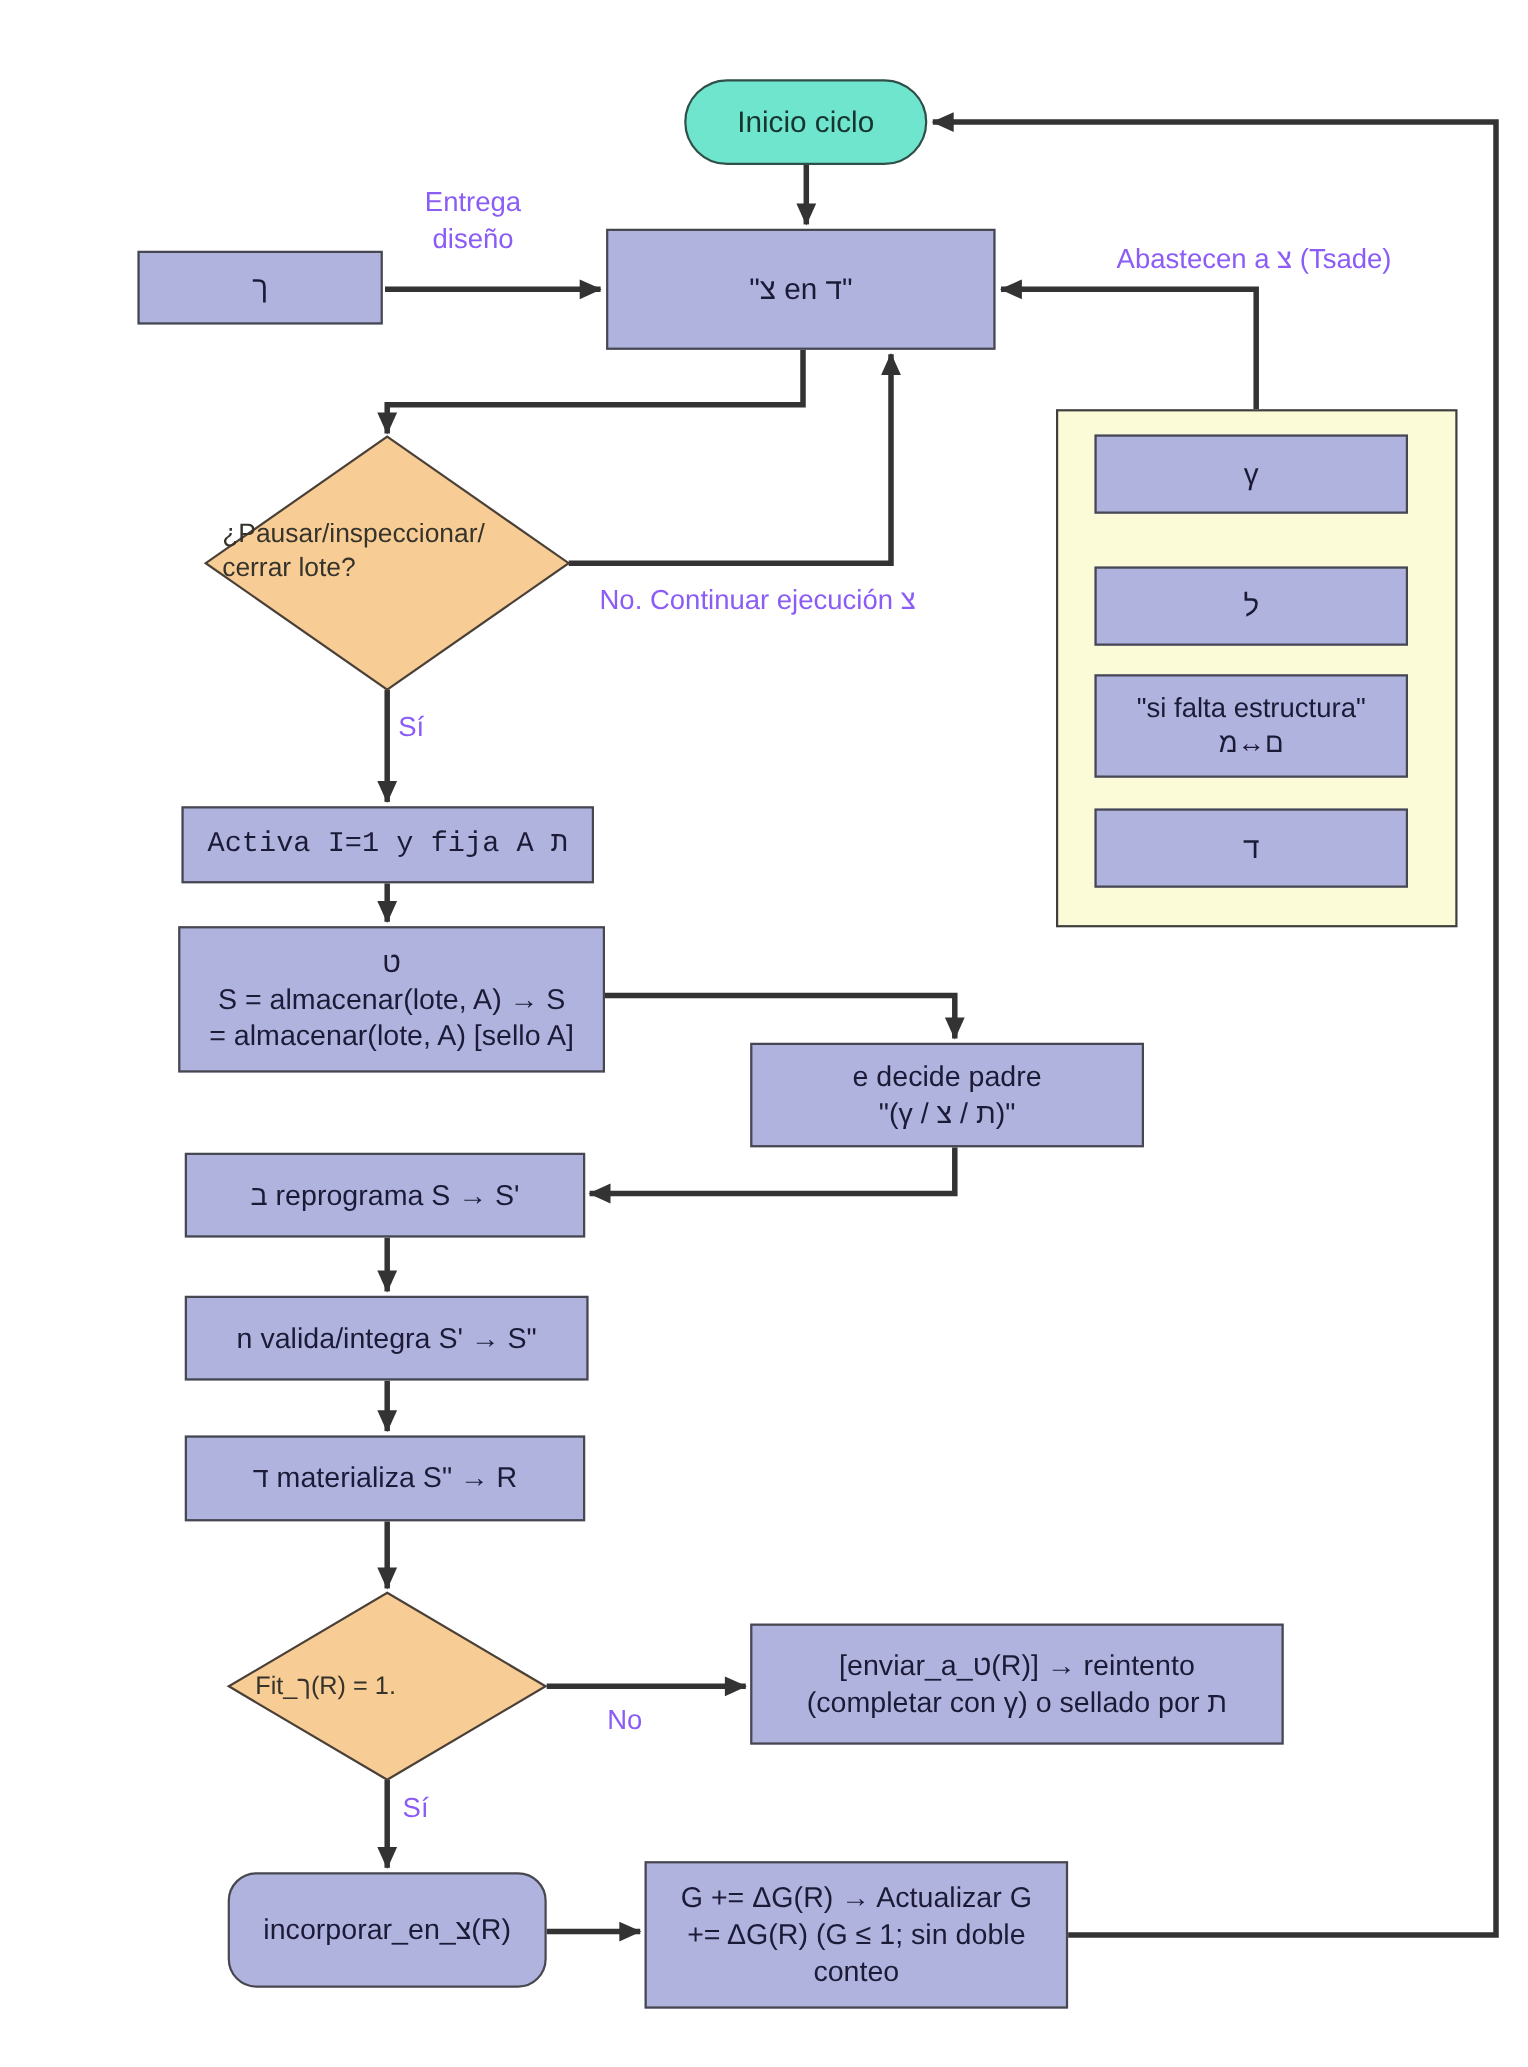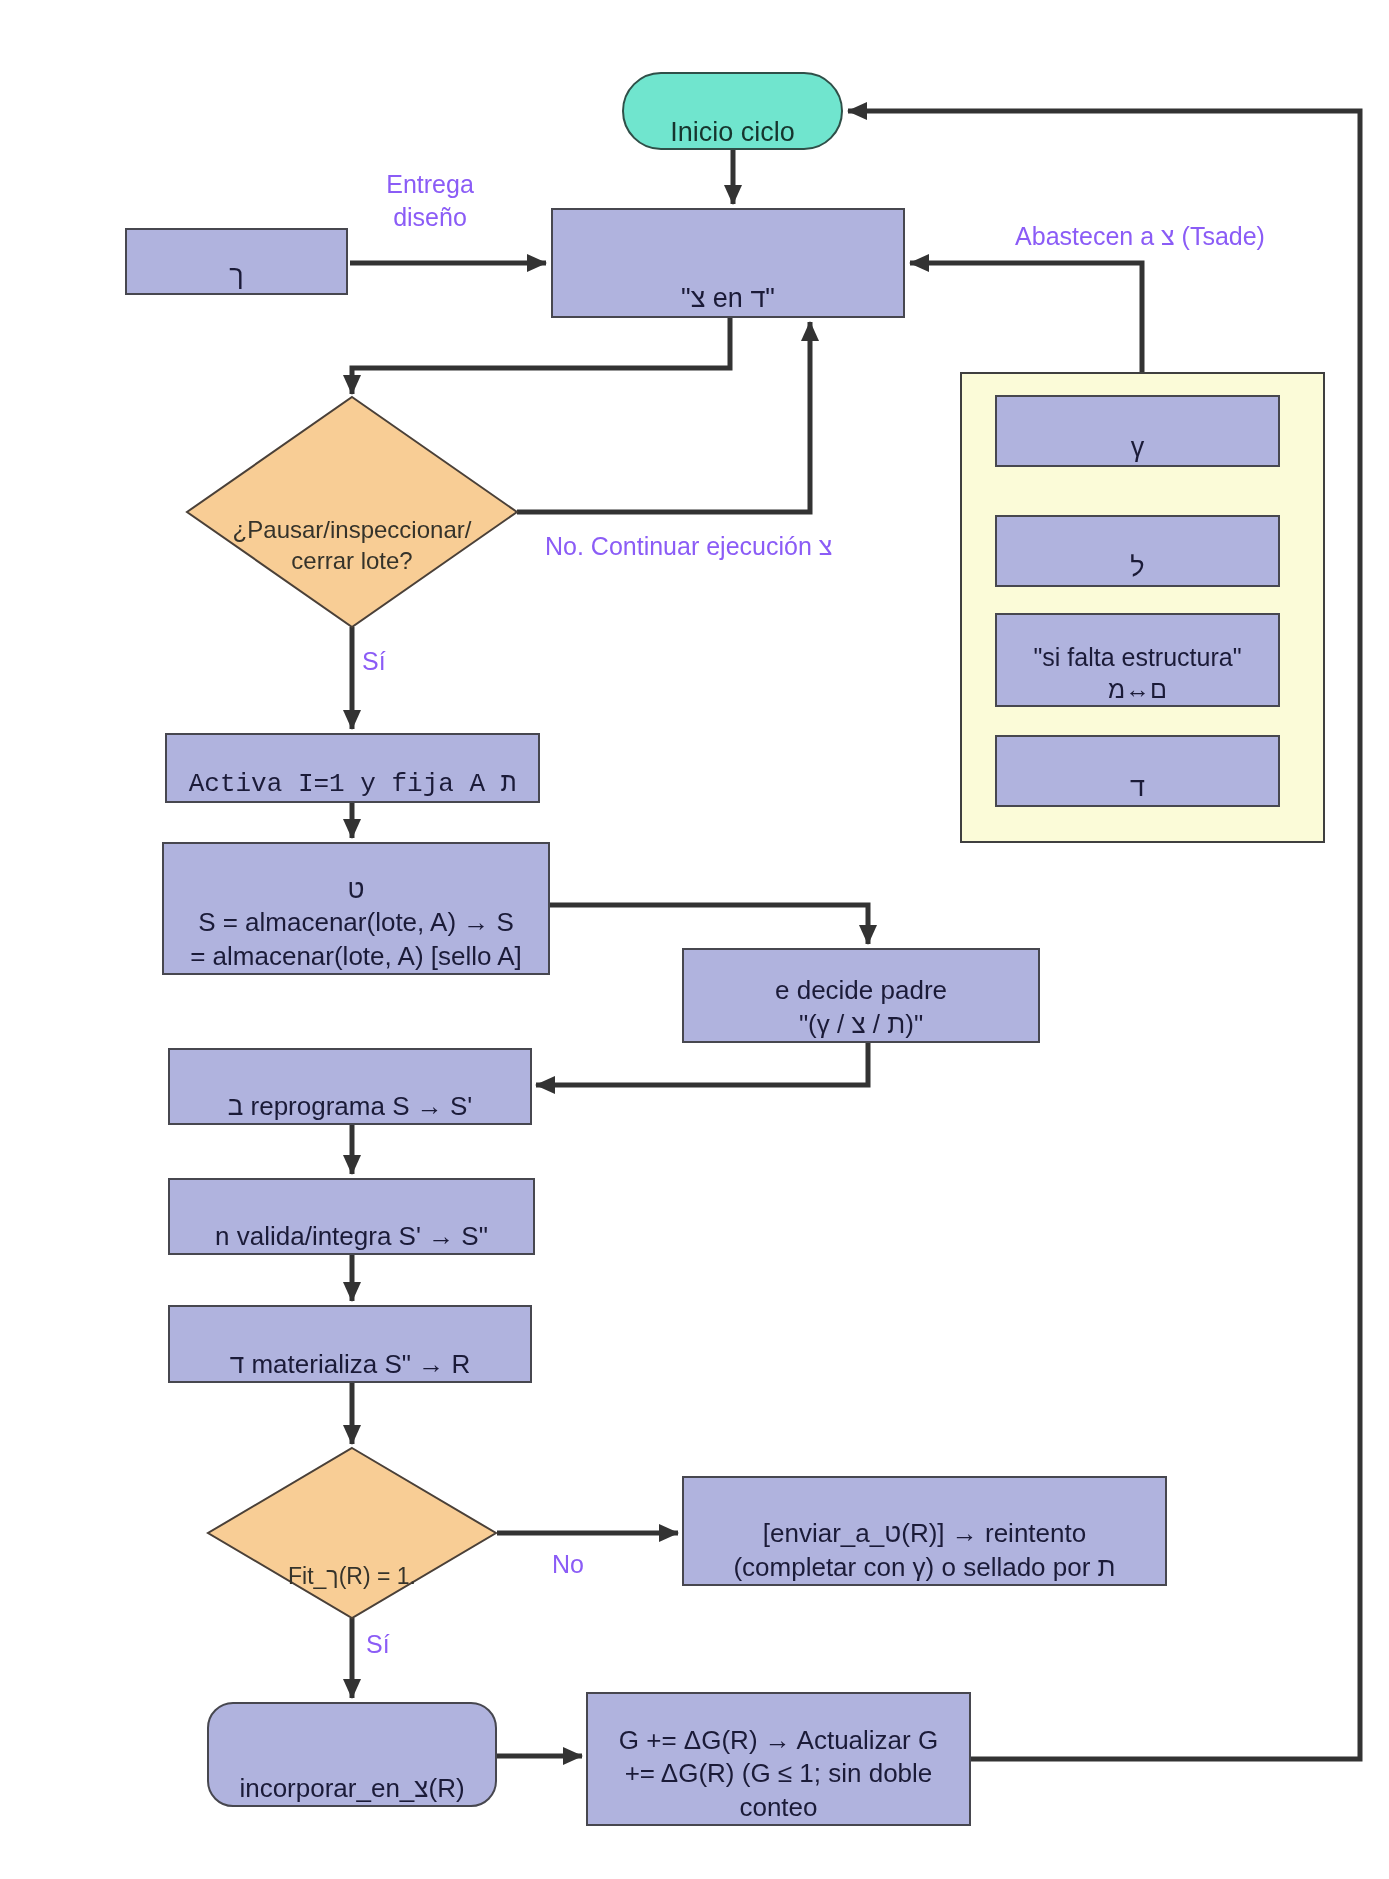--- a/index.html
+++ b/index.html
@@ -3,28 +3,28 @@
 <meta charset="utf-8">
 <style>
   html,body{margin:0;padding:0;background:#ffffff;}
   #canvas{
     position:relative;width:1389px;height:1879px;background:#ffffff;overflow:hidden;
     font-family:"Liberation Sans","DejaVu Sans",sans-serif;
   }
   #edges{position:absolute;left:0;top:0;width:1389px;height:1879px;}
   .node{
     position:absolute;box-sizing:border-box;display:flex;flex-direction:column;
-    align-items:center;justify-content:flex-end;text-align:center;
+    align-items:center;justify-content:center;text-align:center;
   }
   .rect{background:#B0B3DE;border:2px solid #47474F;color:#1B1B38;font-size:26px;line-height:1.28;}
   .start{background:#70E5CE;border:2px solid #2F4F48;border-radius:40px;color:#16352E;font-size:27px;}
   .panel{background:#FBFBD8;border:2px solid #3F3F3F;}
   .edge-label{position:absolute;color:#8b5cf6;font-size:25px;line-height:1.3;text-align:center;}
   .edge-label.left{text-align:left;}
-  .dtext{position:absolute;color:#35332B;text-align:center;line-height:1.3;margin-top:44px;}
+  .dtext{position:absolute;color:#35332B;text-align:left;line-height:1.3;}
   .d1t{font-size:24px;}
   .d2t{font-size:23px;}
   .ln{display:block;}
   [data-bind]{unicode-bidi:bidi-override;direction:ltr;}
 </style>
 </head>
 <body>
 
 <div id="canvas">
 

